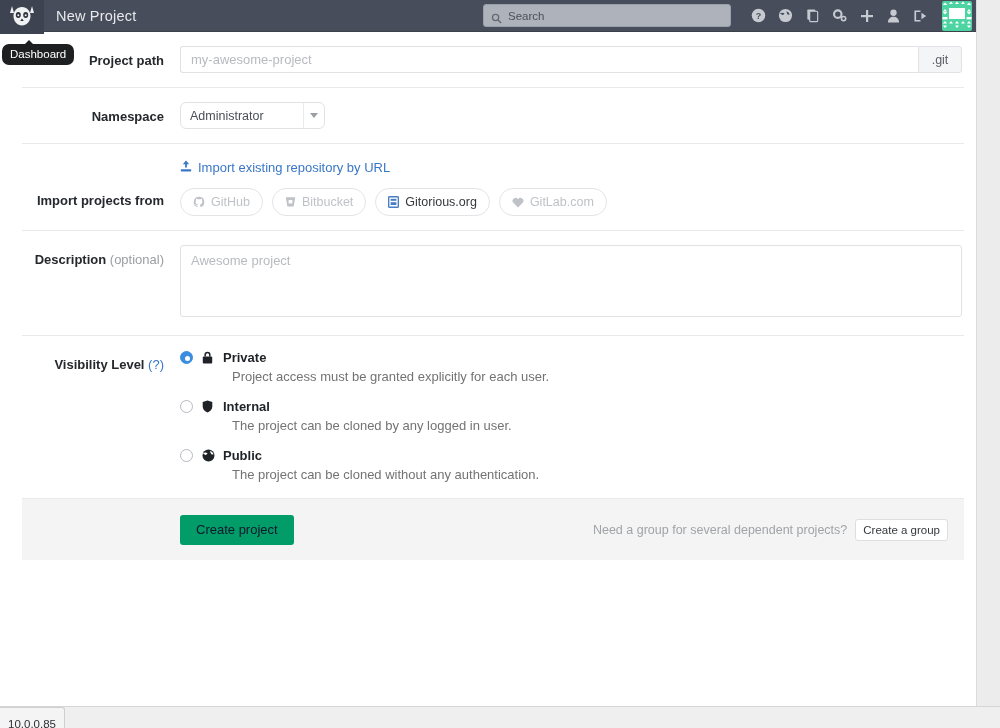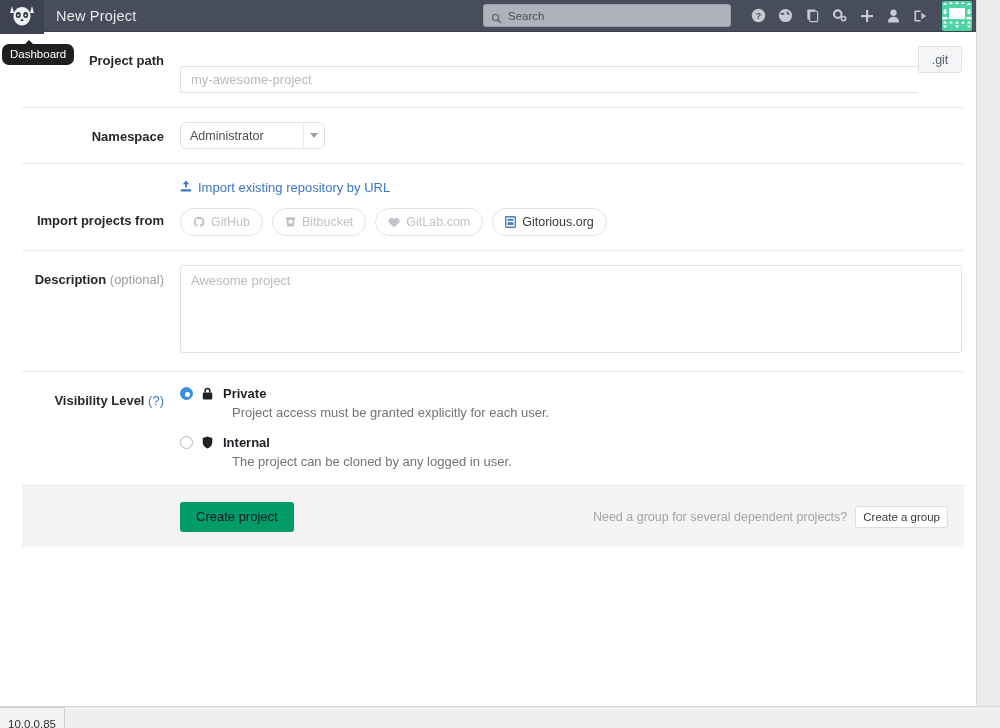--- a/index.html
+++ b/index.html
@@ -150,21 +150,20 @@
     height: 27px;
     border: 1px solid #e0e2e6;
     border-right: none;
     border-radius: 3px 0 0 3px;
     padding: 0 10px;
     font-size: 13px;
     color: #be185d;
     background: #fff;
     outline: none;
     font-family: "Liberation Sans", sans-serif;
-    margin-top: 20px;
   }
   .text-input::placeholder { color: #b7bac0; }
   .input-addon {
     width: 44px;
     height: 27px;
     background: #f4f5f7;
     border: 1px solid #e0e2e6;
     border-radius: 0 3px 3px 0;
     display: flex; align-items: center; justify-content: center;
     font-size: 12.5px;
@@ -221,21 +220,21 @@
     white-space: nowrap;
   }
   .import-btn.disabled { color: #bfc2c7; cursor: default; }
   .import-btn.disabled svg { fill: #bfc2c7; }
   .import-btn.enabled { color: #35383d; }
   .import-btn.enabled svg { fill: #4a7ec4; }
   .import-btn svg { margin-right: 6px; display: block; }
 
   
   .textarea {
-    width: 782px; height: 88px;
+    width: 782px; height: 72px;
     border: 1px solid #e0e2e6;
     border-radius: 3px;
     padding: 7px 10px;
     font-size: 13px;
     color: #30333a;
     font-family: "Liberation Sans", sans-serif;
     resize: none;
     outline: none;
   }
   .textarea::placeholder { color: #b7bac0; }
@@ -511,38 +510,38 @@
             <div class="import-btn disabled">
               <span>
                 <svg width="11" height="12" viewBox="0 0 11 12">
                   <path d="M.8 1.2h9.4l-1.5 9a.5.5 0 0 1-.5.4H2.8a.5.5 0 0 1-.5-.4Z"></path>
                   <rect x="3.6" y="4" width="3.8" height="3.4" fill="#fff"></rect>
                 </svg>
               </span>
               <span>Bitbucket</span>
             </div>
 
-            <div class="import-btn disabled">
-              <span>
-                <svg width="12" height="11" viewBox="0 0 12 11">
-                  <path d="M6 10.4 1.1 5.6A2.8 2.8 0 0 1 6 2.3a2.8 2.8 0 0 1 4.9 3.3Z"></path>
-                </svg>
-              </span>
-              <span>GitLab.com</span>
-            </div>
-
             <div class="import-btn enabled">
               <span>
                 <svg width="11" height="12" viewBox="0 0 11 12">
                   <rect x="0.6" y="0.8" width="9.8" height="10.4" rx="1" fill="none" stroke="#4a7ec4" stroke-width="1.5"></rect>
                   <rect x="2.6" y="2.8" width="5.8" height="2" fill="#4a7ec4"></rect>
                   <rect x="2.6" y="6.2" width="5.8" height="2.8" fill="#4a7ec4"></rect>
                 </svg>
               </span>
               <span>Gitorious.org</span>
+            </div>
+
+            <div class="import-btn disabled">
+              <span>
+                <svg width="12" height="11" viewBox="0 0 12 11">
+                  <path d="M6 10.4 1.1 5.6A2.8 2.8 0 0 1 6 2.3a2.8 2.8 0 0 1 4.9 3.3Z"></path>
+                </svg>
+              </span>
+              <span>GitLab.com</span>
             </div>
           </div>
         </div>
       </div>
 
       <div class="row">
         <div class="label-col">
           <span>Description</span>
           <span class="muted">(optional)</span>
         </div>
@@ -578,20 +577,34 @@
               <span class="vis-icon">
                 <svg width="11" height="13" viewBox="0 0 11 13">
                   <path d="M5.5 0.6 10.3 2v4.5c0 3-2.2 5.1-4.8 5.9C2.9 11.6.7 9.5.7 6.5V2Z"></path>
                 </svg>
               </span>
               <span class="vis-title">Internal</span>
             </div>
             <div class="vis-desc">The project can be cloned by any logged in user.</div>
           </div>
 
+          <div class="vis-item">
+            <div class="vis-head">
+              <span class="radio"></span>
+              <span class="vis-icon">
+                <svg width="13" height="13" viewBox="0 0 13 13">
+                  <circle cx="6.5" cy="6.5" r="6"></circle>
+                  <path d="M1 4.5 Q3.6 2.6 5.6 4.6 Q3.8 6.5 2.6 5.6 Z" fill="#ffffff"></path>
+                  <path d="M8 1.8 Q11 3 11.6 5.4 Q9.2 5.9 8.6 4 Z" fill="#ffffff"></path>
+                </svg>
+              </span>
+              <span class="vis-title">Public</span>
+            </div>
+            <div class="vis-desc">The project can be cloned without any authentication.</div>
+          </div>
         </div>
       </div>
     </div>
 
     <div class="actions">
       <button class="btn-primary">Create project</button>
       <div class="actions-right">
         <span class="group-hint">Need a group for several dependent projects?</span>
         <button class="btn-default">Create a group</button>
       </div>

